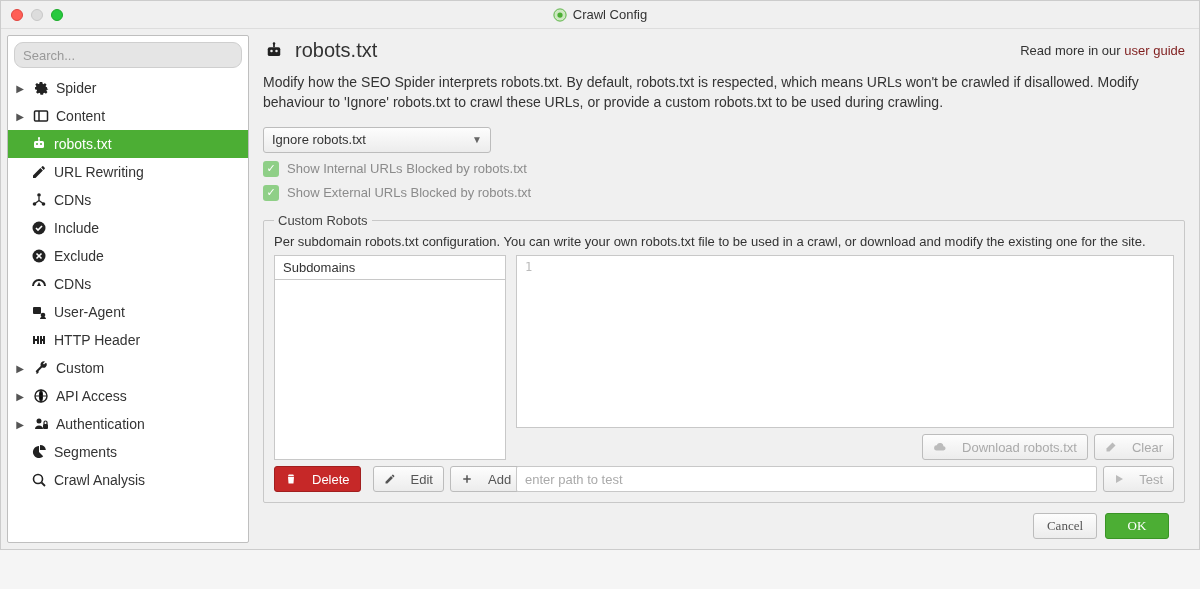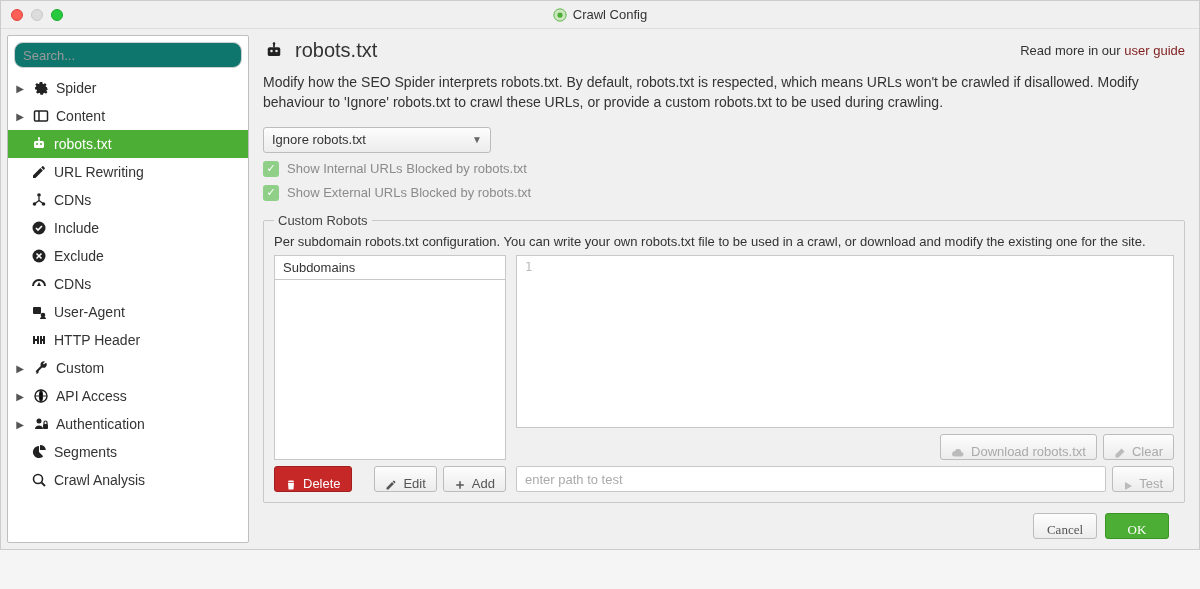--- a/index.html
+++ b/index.html
@@ -9,21 +9,21 @@
 .traffic-lights { display: flex; gap: 8px; padding-left: 10px; }
 .tl { width: 12px; height: 12px; border-radius: 50%; }
 .tl.red { background: #ff5f56; border: 0.5px solid #e0443e; }
 .tl.yellow { background: #dcdcdc; border: 0.5px solid #c8c8c8; }
 .tl.green { background: #27c93f; border: 0.5px solid #1aab29; }
 .title-center { position: absolute; left: 0; right: 0; text-align: center; font-size: 13px; color: #333; pointer-events: none; display: flex; justify-content: center; align-items: center; gap: 6px; }
 .title-icon { width: 14px; height: 14px; display: inline-block; }
 .body { flex: 1; display: flex; overflow: hidden; }
 .sidebar { width: 242px; background: #fff; border: 1px solid #bfbfbf; margin: 6px 0 6px 6px; display: flex; flex-direction: column; border-radius: 2px; }
 .search { margin: 6px; }
-.search input { width: 100%; height: 26px; padding: 0 8px; border: 1px solid #cfcfcf; border-radius: 9px; font-size: 13px; background: #0f766e; }
+.search input { width: 100%; height: 26px; padding: 0 8px; border: 1px solid #cfcfcf; border-radius: 9px; font-size: 13px; background: #e5e5e5; }
 .search input::placeholder { color: #999; }
 .nav { flex: 1; overflow: auto; padding-bottom: 6px; }
 .nav-item { display: flex; align-items: center; height: 28px; padding: 0 8px 0 6px; gap: 6px; cursor: default; }
 .nav-item .chev { width: 12px; display: inline-flex; justify-content: center; font-size: 10px; color: #555; }
 .nav-item .icon { width: 18px; height: 18px; display: inline-flex; align-items: center; justify-content: center; color: #222; }
 .nav-item.child { padding-left: 22px; }
 .nav-item.selected { background: #4cae34; color: #fff; }
 .nav-item.selected .icon, .nav-item.selected .chev { color: #fff; }
 .nav-item .label { font-size: 14px; }
 .main { flex: 1; padding: 10px 14px 0 14px; display: flex; flex-direction: column; overflow: hidden; }
@@ -42,21 +42,21 @@
 fieldset.custom-robots legend { font-size: 13px; padding: 0 4px; color: #444; }
 .cr-desc { font-size: 13px; margin-bottom: 6px; }
 .cr-grid { display: flex; gap: 10px; flex: 1; min-height: 0; }
 .cr-left { width: 232px; display: flex; flex-direction: column; }
 .cr-right { flex: 1; display: flex; flex-direction: column; }
 .subdomains-box { border: 1px solid #c8c8c8; flex: 1; background: #fff; display: flex; flex-direction: column; }
 .subdomains-header { height: 24px; border-bottom: 1px solid #c8c8c8; padding: 0 8px; display: flex; align-items: center; font-size: 13px; }
 .editor-box { border: 1px solid #c8c8c8; background: #fff; flex: 1; position: relative; font-family: monospace; color: #bbb; padding: 4px 8px; font-size: 12px; }
 .toolbar { display: flex; justify-content: flex-end; gap: 6px; margin-top: 6px; }
 .toolbar.left { justify-content: flex-start; }
-.btn { height: 26px; padding: 0 10px; background: linear-gradient(#fdfdfd,#ececec); border: 1px solid #bcbcbc; border-radius: 3px; display: inline-flex; align-items: flex-end; gap: 6px; font-size: 13px; color: #555; cursor: default; }
+.btn { height: 26px; padding: 0 10px; background: linear-gradient(#fdfdfd,#ececec); border: 1px solid #bcbcbc; border-radius: 3px; display: inline-flex; align-items: center; gap: 15px; font-size: 13px; color: #555; cursor: default; }
 .btn.disabled { color: #aaa; }
 .btn.danger { background: #c62828; border-color: #a11f1f; color: #fff; }
 .test-row { display: flex; gap: 6px; margin-top: 6px; }
 .test-row input { flex: 1; height: 26px; border: 1px solid #c8c8c8; border-radius: 2px; padding: 0 8px; font-size: 13px; }
 .test-row input::placeholder { color: #aaa; }
 .footer { height: 46px; display: flex; justify-content: flex-end; align-items: center; gap: 8px; padding: 0 16px; font-family: Liberation Serif, serif; }
 .footer .btn { min-width: 64px; justify-content: center; }
 .btn.primary { background: #4cae34; border-color: #3a9426; color: #fff; }
 svg { display: block; }
 </style>

